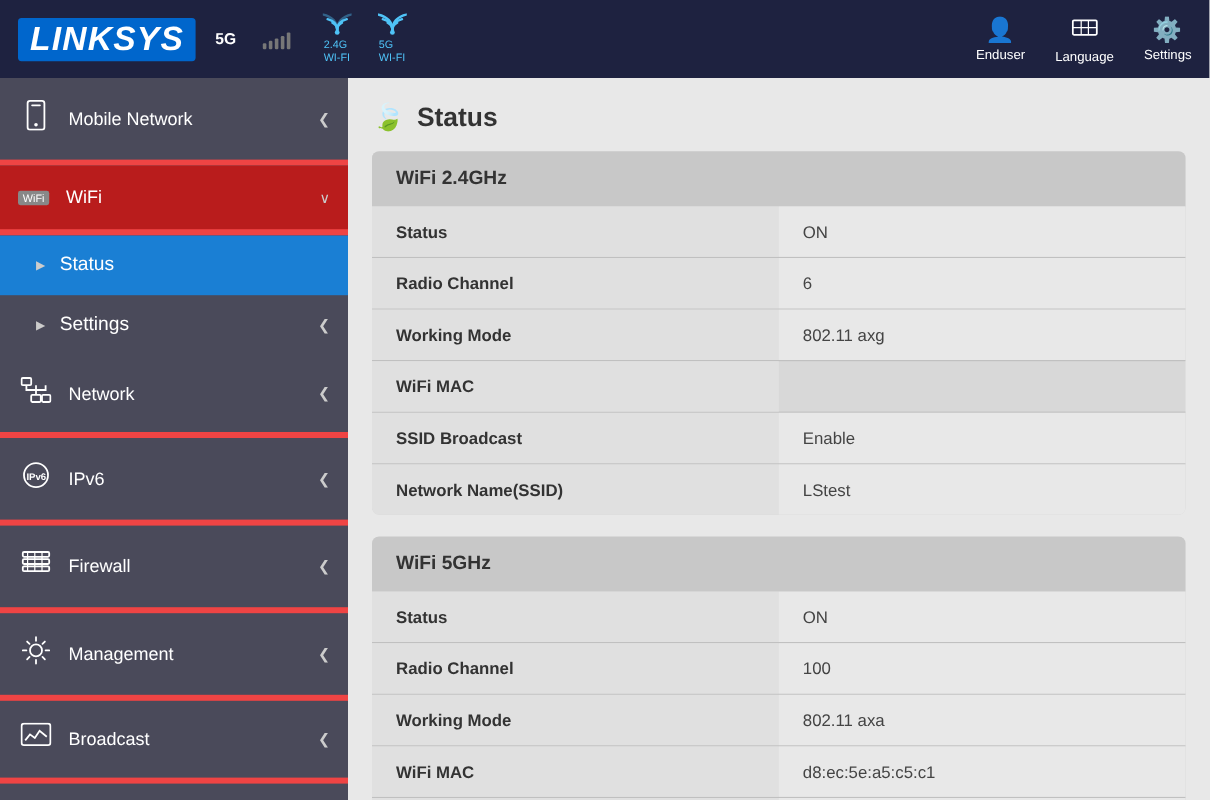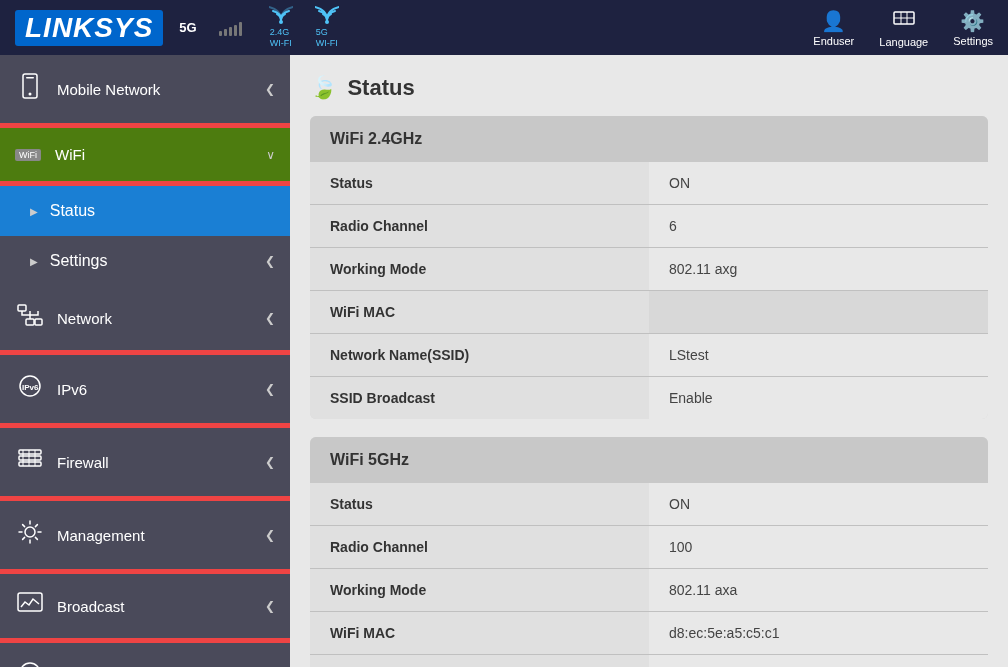--- a/index.html
+++ b/index.html
@@ -3,21 +3,21 @@
   <meta charset="utf-8">
   <style>
     * { margin: 0; padding: 0; box-sizing: border-box; }
     body { font-family: Arial, sans-serif; background: #f0f0f0; width: 1008px; height: 667px; overflow: hidden; display: flex; flex-direction: column; }
 
     
     .header {
       background: #1a1a2e;
       background: #2a2a3e;
       background: #1e2240;
-      height: 55px;
+      height: 65px;
       display: flex;
       align-items: center;
       padding: 0 15px;
       flex-shrink: 0;
     }
     .header-left { display: flex; align-items: center; gap: 12px; }
     .linksys-logo {
       color: white;
       font-size: 28px;
       font-weight: 900;
@@ -229,21 +229,21 @@
         <svg width="22" height="26" viewBox="0 0 22 26" fill="white">
           <rect x="4" y="1" width="14" height="24" rx="2" stroke="white" stroke-width="1.5" fill="none"></rect>
           <circle cx="11" cy="21" r="1.5" fill="white"></circle>
           <rect x="7" y="4" width="8" height="1.5" rx="0.75" fill="white"></rect>
         </svg>
       </span>
       <span class="sidebar-item-label">Mobile Network</span>
       <span class="sidebar-chevron">❮</span>
     </div>
 
-    <div class="sidebar-item" style="background:#4d7c0f;">
+    <div class="sidebar-item" style="background:#b91c1c;">
       <span style="background:#888;color:white;font-size:9px;padding:1px 4px;border-radius:2px;margin-right:2px;">WiFi</span>
       <span class="sidebar-item-label">WiFi</span>
       <span class="sidebar-chevron">∨</span>
     </div>
 
     <div class="sidebar-sub-item active">
       <span class="sub-arrow">▶</span>
       <span>Status</span>
     </div>
 
@@ -345,26 +345,26 @@
         <div class="card-cell-value">6</div>
       </div>
           <div class="card-row">
         <div class="card-cell-label">Working Mode</div>
         <div class="card-cell-value">802.11 axg</div>
       </div>
           <div class="card-row">
         <div class="card-cell-label">WiFi MAC</div>
       </div>
           <div class="card-row">
+        <div class="card-cell-label">SSID Broadcast</div>
+        <div class="card-cell-value">Enable</div>
+      </div>
+          <div class="card-row">
         <div class="card-cell-label">Network Name(SSID)</div>
         <div class="card-cell-value">LStest</div>
-      </div>
-          <div class="card-row">
-        <div class="card-cell-label">SSID Broadcast</div>
-        <div class="card-cell-value">Enable</div>
       </div>
         </div>
     </div>
 
     <div class="card">
       <div class="card-header">WiFi 5GHz</div>
       <div id="wifi-5g-rows">
           <div class="card-row">
         <div class="card-cell-label">Status</div>
         <div class="card-cell-value">ON</div>

